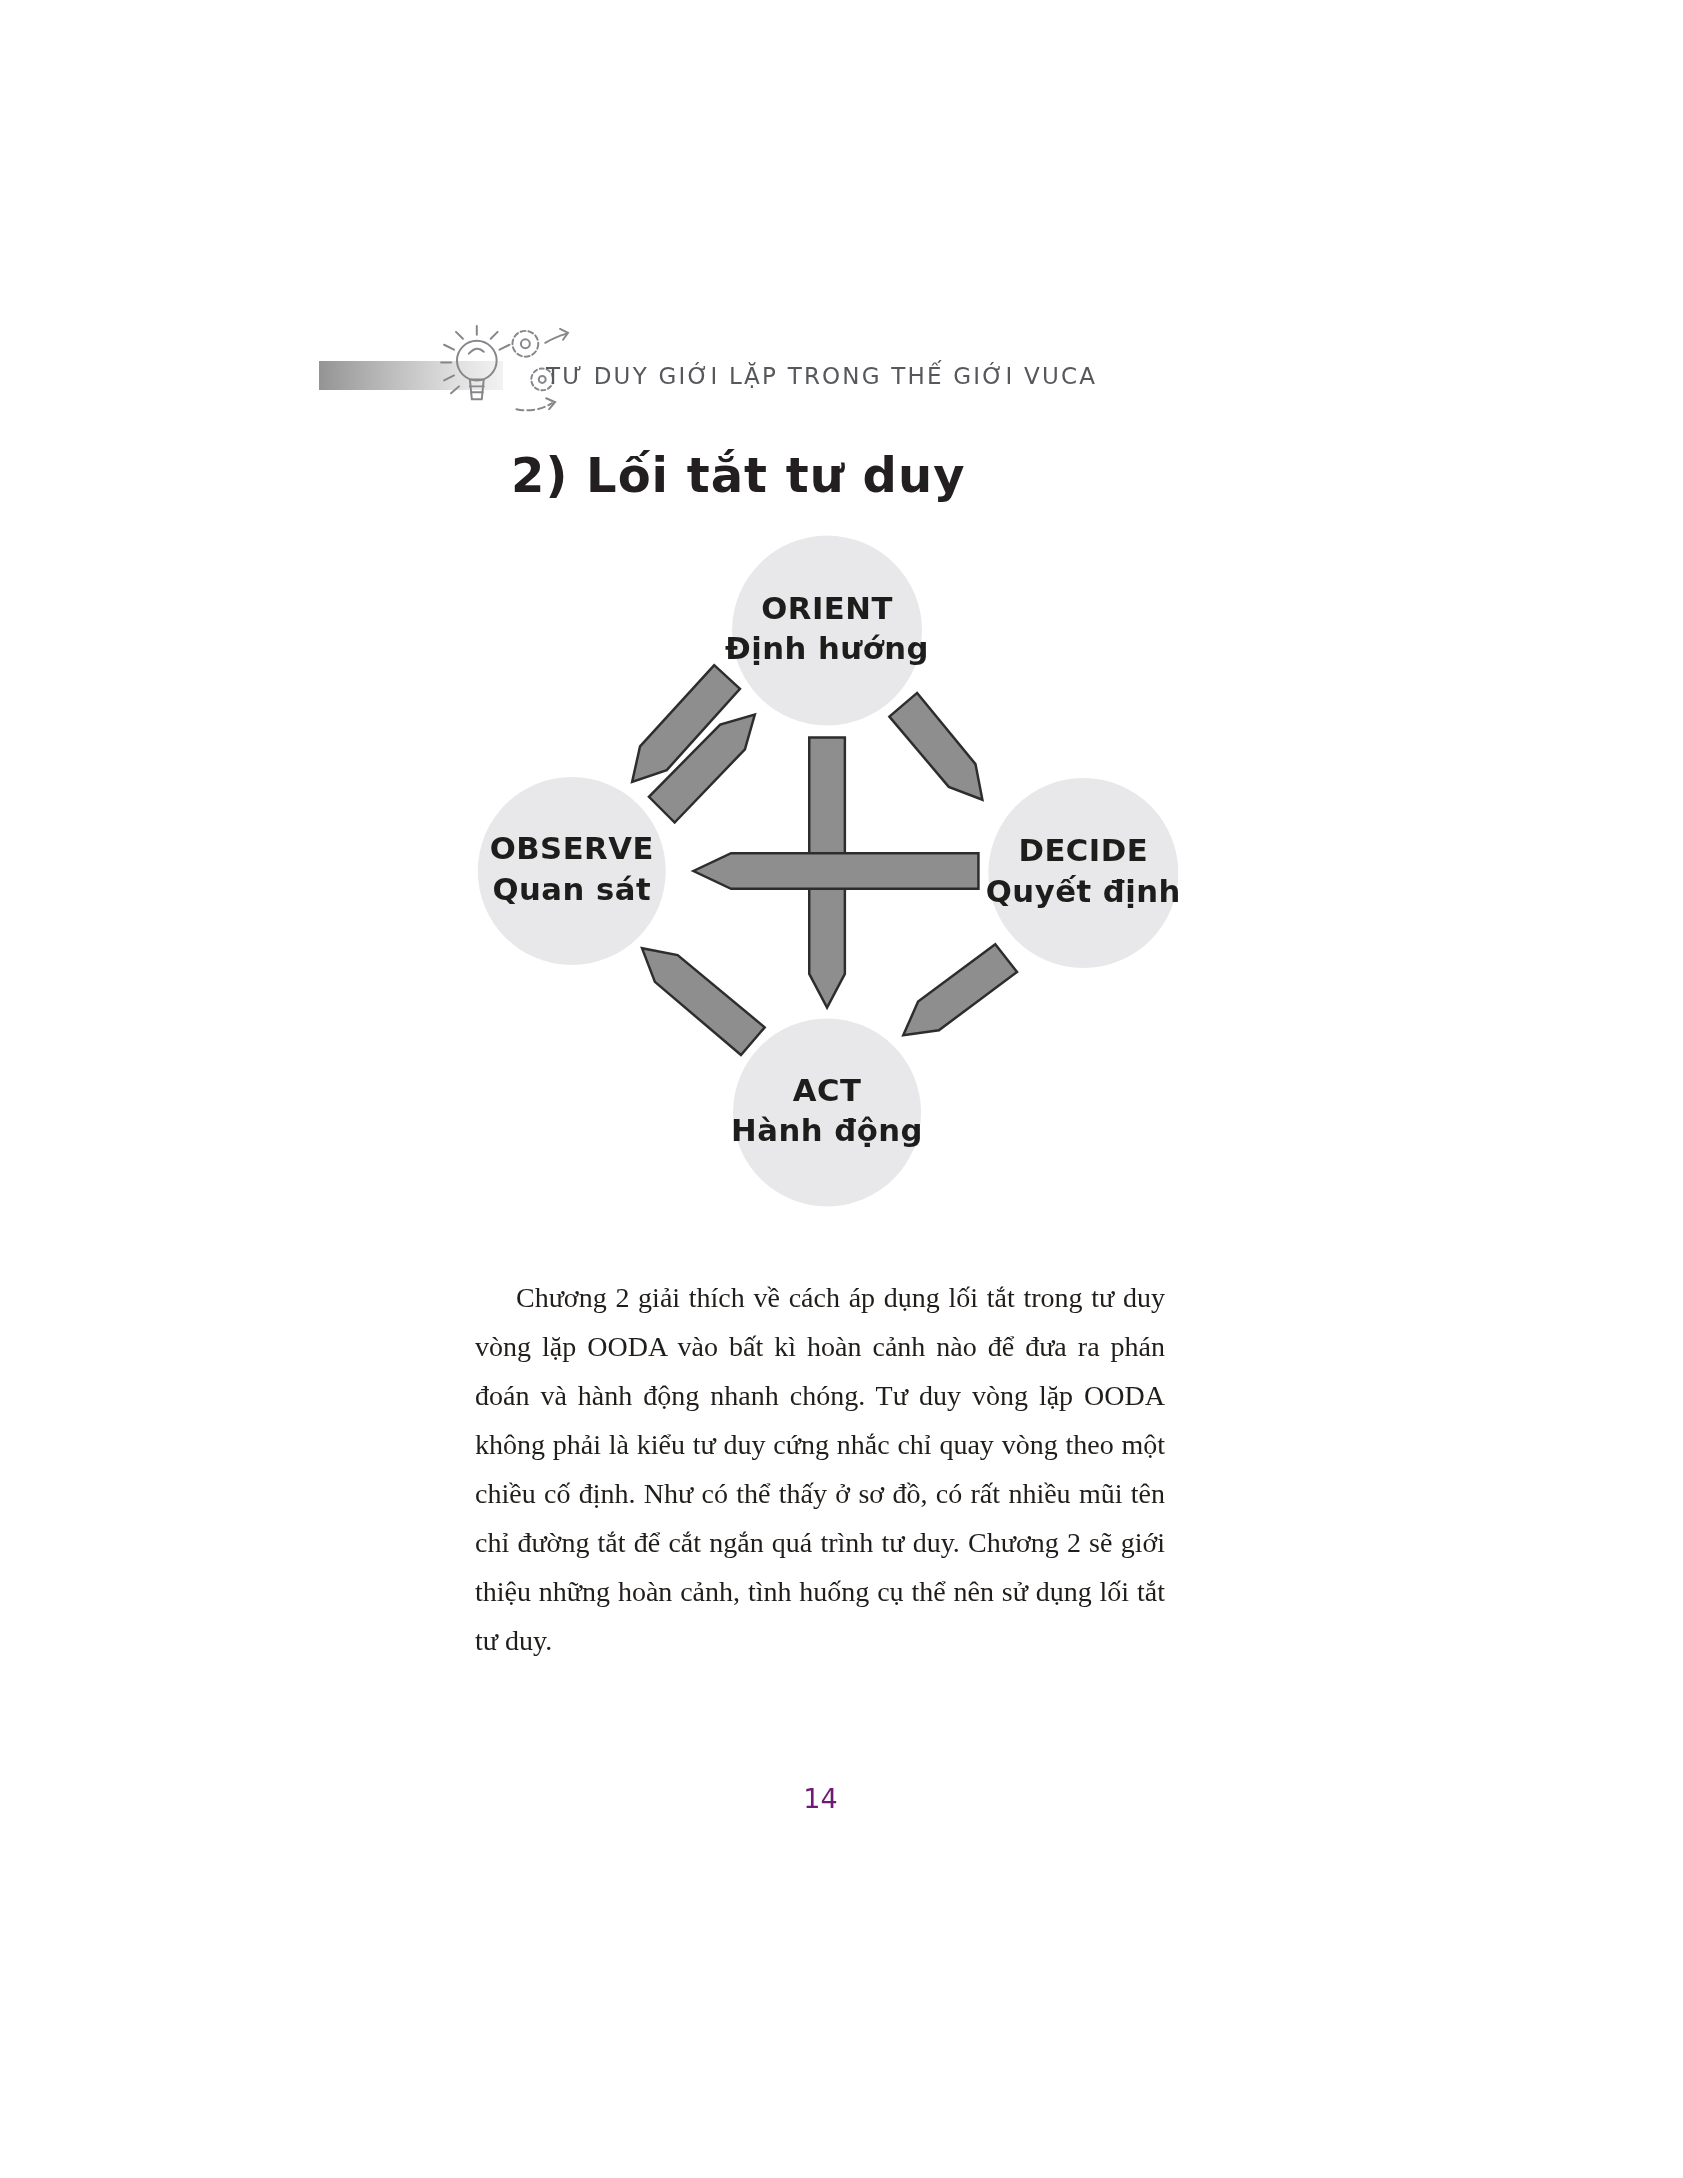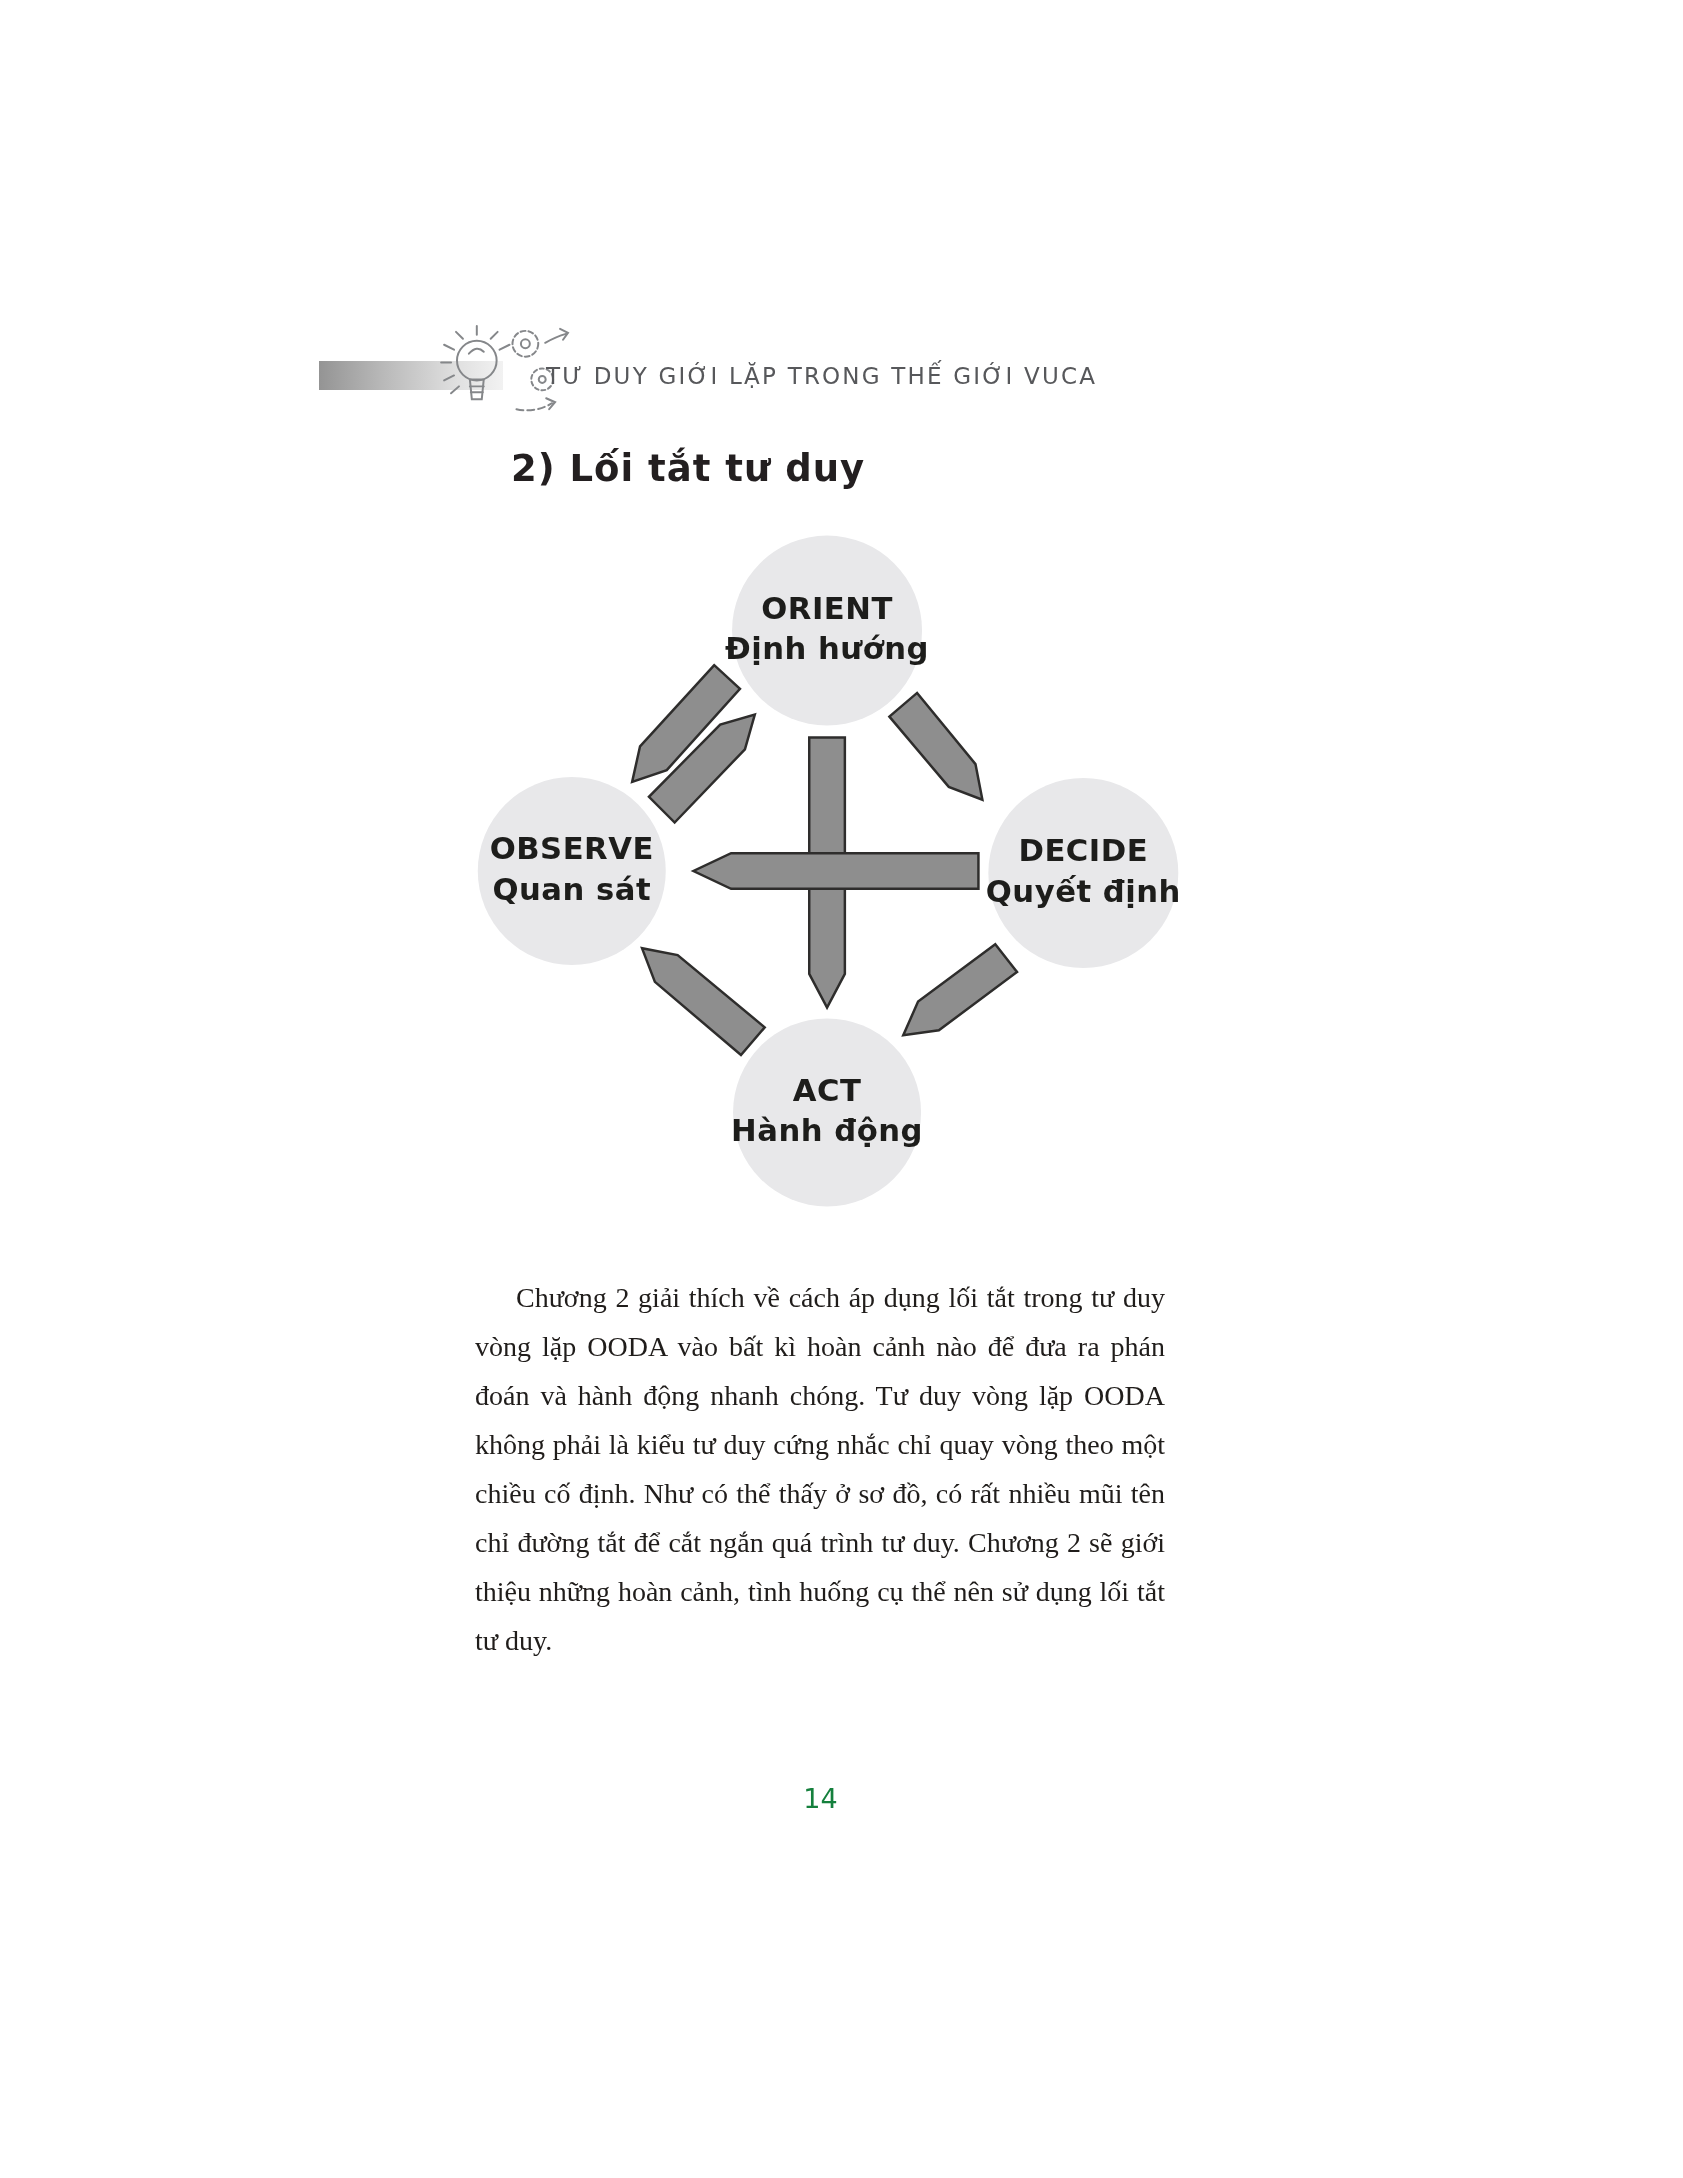--- a/index.html
+++ b/index.html
@@ -15,42 +15,42 @@
   .hdr-icon{position:absolute;left:439px;top:317px;width:144px;height:111px;}
   .hdr-title{
     position:absolute;left:546px;top:362px;width:465px;height:28px;
     font-size:23px;line-height:28px;letter-spacing:2.2px;color:#57585b;
     font-family:"DejaVu Sans","Liberation Sans",sans-serif;white-space:nowrap;
   }
   
   .sec-heading{
     position:absolute;left:511px;top:447px;
     font-family:"DejaVu Sans","Liberation Sans",sans-serif;
-    font-size:37px;font-weight:bold;color:#231f20;letter-spacing:1px;white-space:nowrap;
+    font-size:48px;font-weight:bold;color:#231f20;letter-spacing:1px;white-space:nowrap;
   }
   
   .diagram{position:absolute;left:426px;top:495px;width:812px;height:752px;}
   .node-label{
     font-family:"DejaVu Sans","Liberation Sans",sans-serif;
     font-size:31px;font-weight:bold;fill:#1d1d1b;letter-spacing:0.5px;
     text-anchor:middle;
   }
   .arrow{fill:#8e8e8e;stroke:#2e2d2c;stroke-width:2.5;stroke-linejoin:miter;}
   .node-circle{fill:#e8e8ea;}
   
   .body-par{
     position:absolute;left:475px;top:1245px;width:690px;
     font-family:"Liberation Serif",serif;
     font-size:28px;line-height:49px;color:#201d1b;
     text-align:justify;text-indent:41px;
   }
   
   .page-num{
     position:absolute;left:771px;top:1783px;width:99px;
-    text-align:center;font-size:27px;color:#15803d;
+    text-align:center;font-size:27px;color:#701a75;
     font-family:"DejaVu Sans","Liberation Sans",sans-serif;
   }
   .icon-stroke{stroke:#85878a;fill:none;stroke-width:2;stroke-linecap:round;}
 </style>
 </head>
 <body>
 
 <div class="hdr-bar"></div>
 
 <svg class="hdr-icon" viewBox="443 320 145 112" xmlns="http://www.w3.org/2000/svg">

